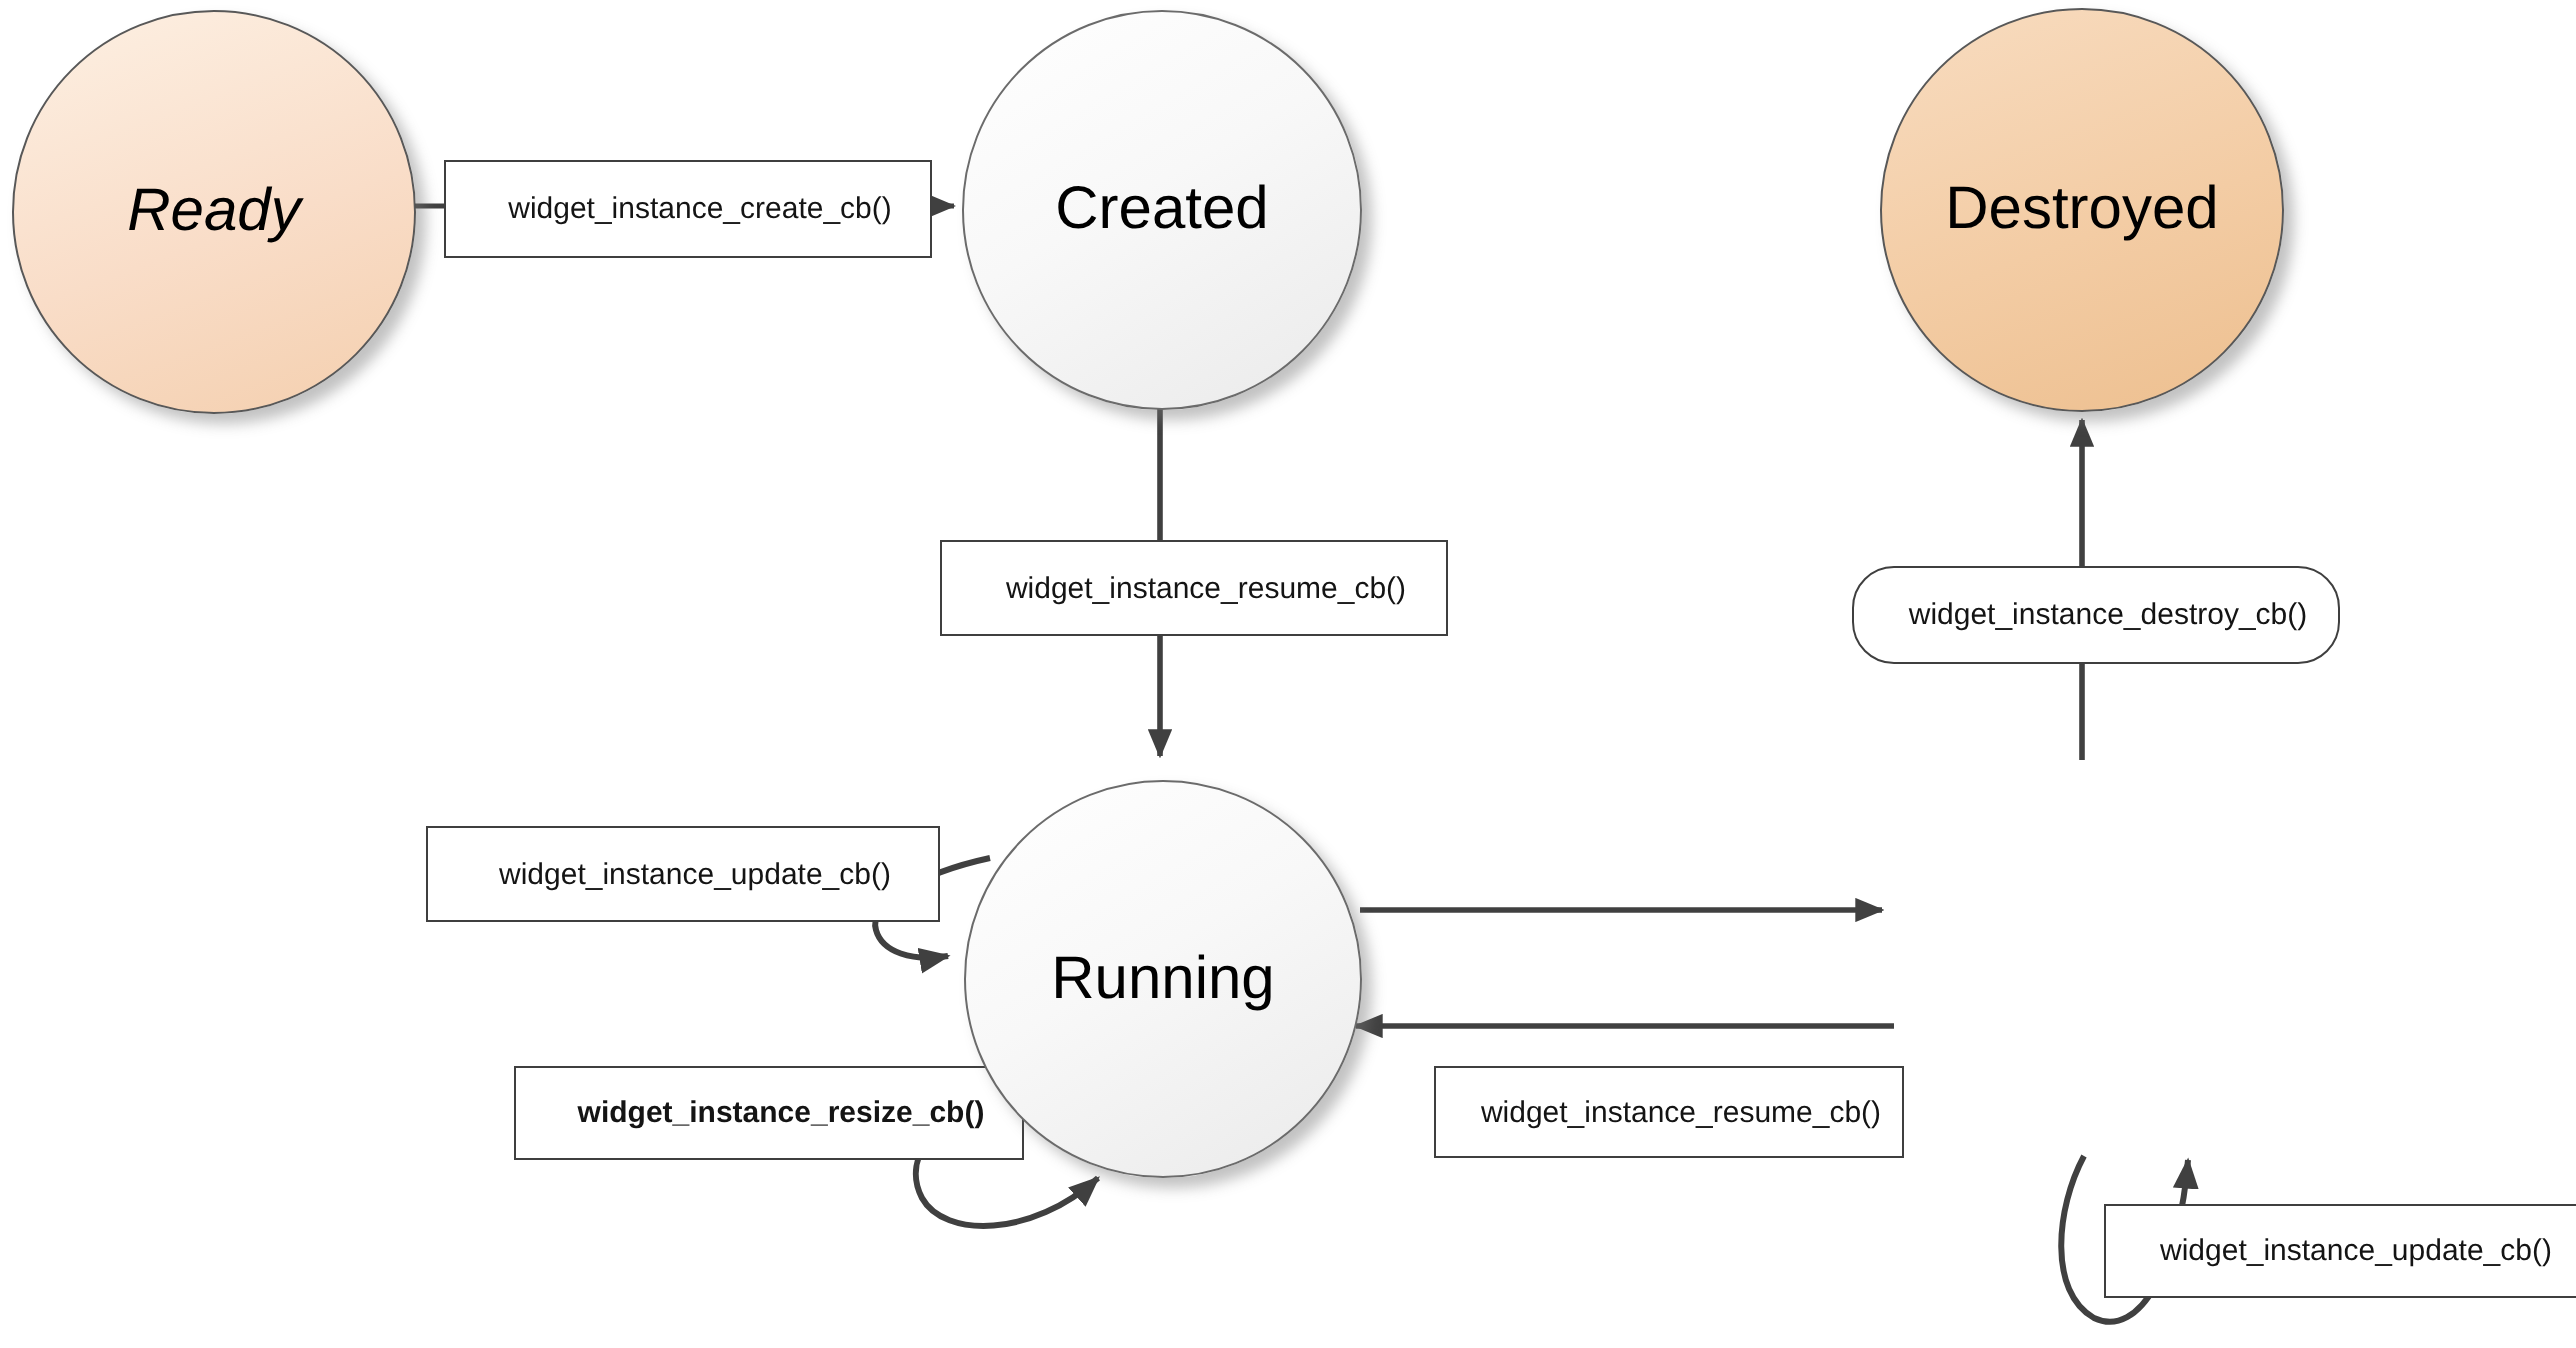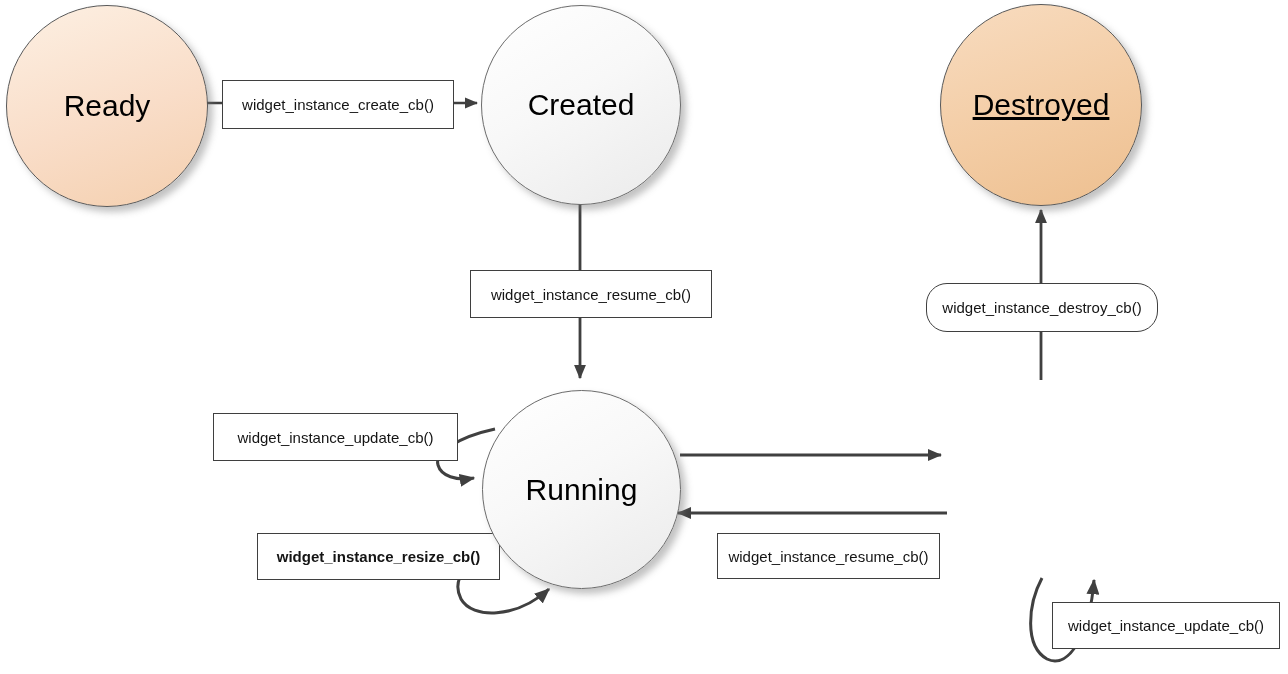--- a/index.html
+++ b/index.html
@@ -22,29 +22,29 @@
   .state--gray{
     background:linear-gradient(150deg,#ffffff 0%,#f8f8f8 45%,#eaeaea 100%);
   }
   .state--peach-light{
     background:linear-gradient(160deg,#fdf0e3 0%,#f9ddc8 55%,#f4cfae 100%);
     border-color:#585858;
   }
   .state--peach-dark{
     background:linear-gradient(160deg,#f8dcc0 0%,#f3cca4 55%,#edbf8f 100%);
     border-color:#585858;
-    text-decoration:underline;
   }
   .tlabel{
     position:absolute;z-index:2;
     background:#ffffff;
     border:1.4px solid #3f3f3f;
     display:flex;align-items:center;justify-content:center;
     font-size:15px;color:#141414;
     white-space:nowrap;
+    padding-left:12px;
   }
 </style>
 </head>
 <body>
 
 <div id="stage">
 
   <svg id="arrow-layer" width="1288" height="674" viewBox="0 0 1288 674">
     <defs>
       <marker id="ah" viewBox="0 0 12 10" refX="11" refY="5" markerWidth="5.2" markerHeight="4.4" orient="auto">
@@ -77,21 +77,21 @@
   <div class="tlabel" style="left:717px;top:533px;width:221px;height:44px;">widget_instance_resume_cb()</div>
 
   <div class="tlabel" style="left:926px;top:283px;width:230px;height:47px;border-radius:21px;">widget_instance_destroy_cb()</div>
 
   <div class="tlabel" style="left:213px;top:413px;width:243px;height:46px;">widget_instance_update_cb()</div>
 
   <div class="tlabel" style="left:257px;top:533px;width:241px;height:45px;font-weight:bold;">widget_instance_resize_cb()</div>
 
   <div class="tlabel" style="left:1052px;top:602px;width:226px;height:45px;">widget_instance_update_cb()</div>
 
-  <div class="state state--peach-light" style="left:6px;top:5px;width:200px;height:200px;">Ready</div>
+  <div class="state state--peach-light" style="left:6px;top:5px;width:200px;height:200px;font-style:italic;">Ready</div>
 
   <div class="state state--gray" style="left:481px;top:5px;width:198px;height:198px;">Created</div>
 
   <div class="state state--peach-dark" style="left:940px;top:4px;width:200px;height:200px;">Destroyed</div>
 
   <div class="state state--gray" style="left:482px;top:390px;width:197px;height:197px;">Running</div>
 
 
 </div>
 

